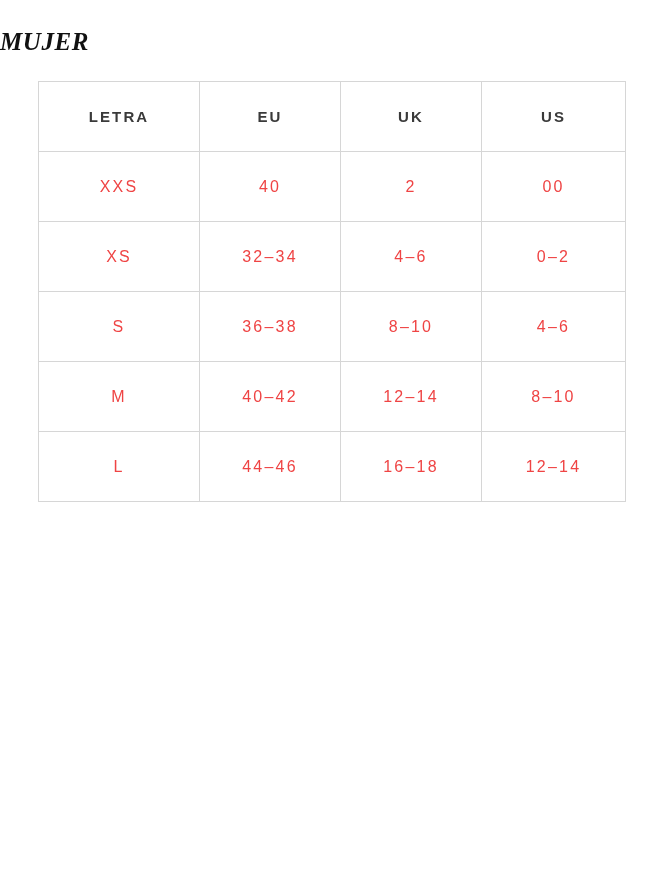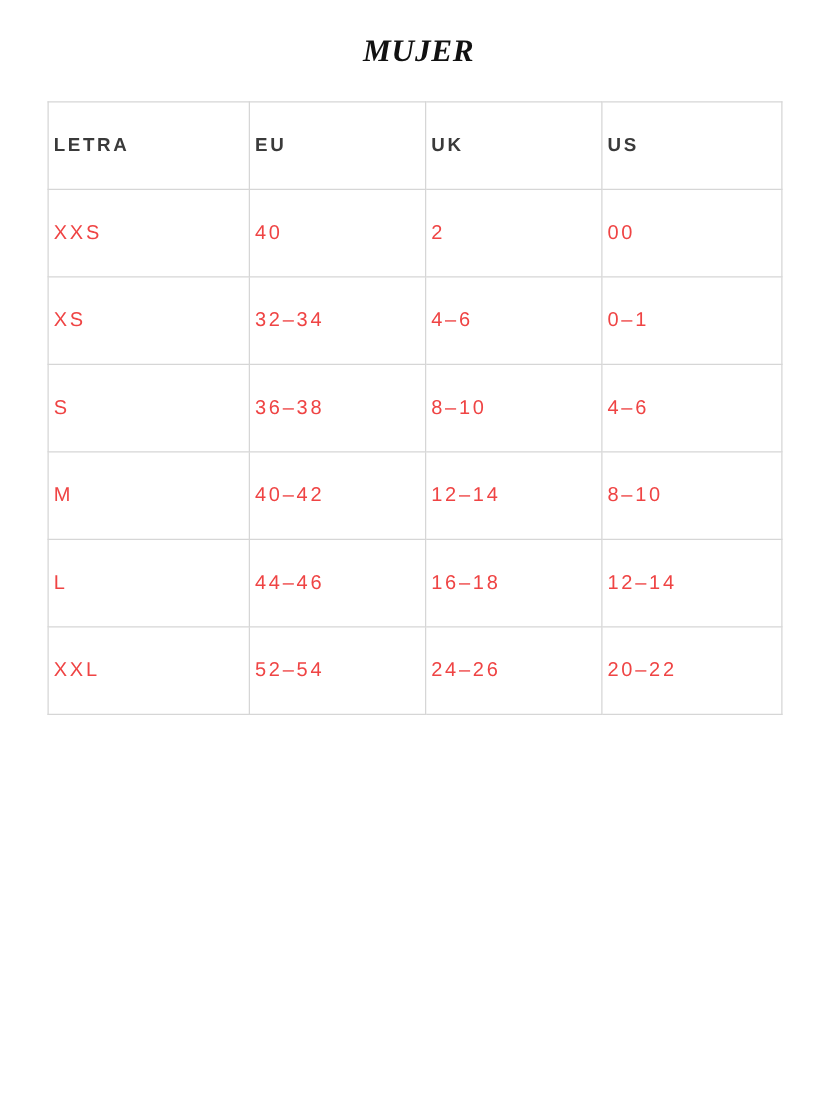--- a/index.html
+++ b/index.html
@@ -23,21 +23,20 @@
     background: #ffffff;
     box-sizing: border-box;
   }
 
   
   .title {
     position: absolute;
     top: 27px;
     left: 0;
     width: 670px;
-    text-align: center;
     font-family: "Liberation Serif", "DejaVu Serif", serif;
     font-style: italic;
     font-weight: bold;
     font-size: 25px;
     letter-spacing: 0.6px;
     color: #111111;
     line-height: 30px;
   }
 
   
@@ -58,21 +57,21 @@
   table.size-table col.c-letra { width: 161px; }
   table.size-table col.c-eu    { width: 141px; }
   table.size-table col.c-uk    { width: 141px; }
   table.size-table col.c-us    { width: 144px; }
 
   table.size-table th,
   table.size-table td {
     border: 1px solid #d6d6d6;
     height: 70px;
     padding: 0 4px;
-    text-align: left;
+    text-align: center;
     vertical-align: middle;
     box-sizing: border-box;
   }
 
   table.size-table th {
     font-size: 15px;
     font-weight: bold;
     letter-spacing: 2.1px;
     color: #3a3a3a;
     text-transform: uppercase;
@@ -113,43 +112,37 @@
         <tr>
           <td>XXS</td>
           <td>40</td>
           <td>2</td>
           <td>00</td>
         </tr>
         <tr>
           <td>XS</td>
           <td>32–34</td>
           <td>4–6</td>
-          <td>0–1</td>
+          <td>0–2</td>
         </tr>
         <tr>
           <td>S</td>
           <td>36–38</td>
           <td>8–10</td>
           <td>4–6</td>
         </tr>
         <tr>
           <td>M</td>
           <td>40–42</td>
           <td>12–14</td>
           <td>8–10</td>
         </tr>
         <tr>
           <td>L</td>
           <td>44–46</td>
           <td>16–18</td>
           <td>12–14</td>
         </tr>
-        <tr>
-          <td>XXL</td>
-          <td>52–54</td>
-          <td>24–26</td>
-          <td>20–22</td>
-        </tr>
       </tbody>
     </table>
   </div>
 
 </div>
 
 </body></html>

